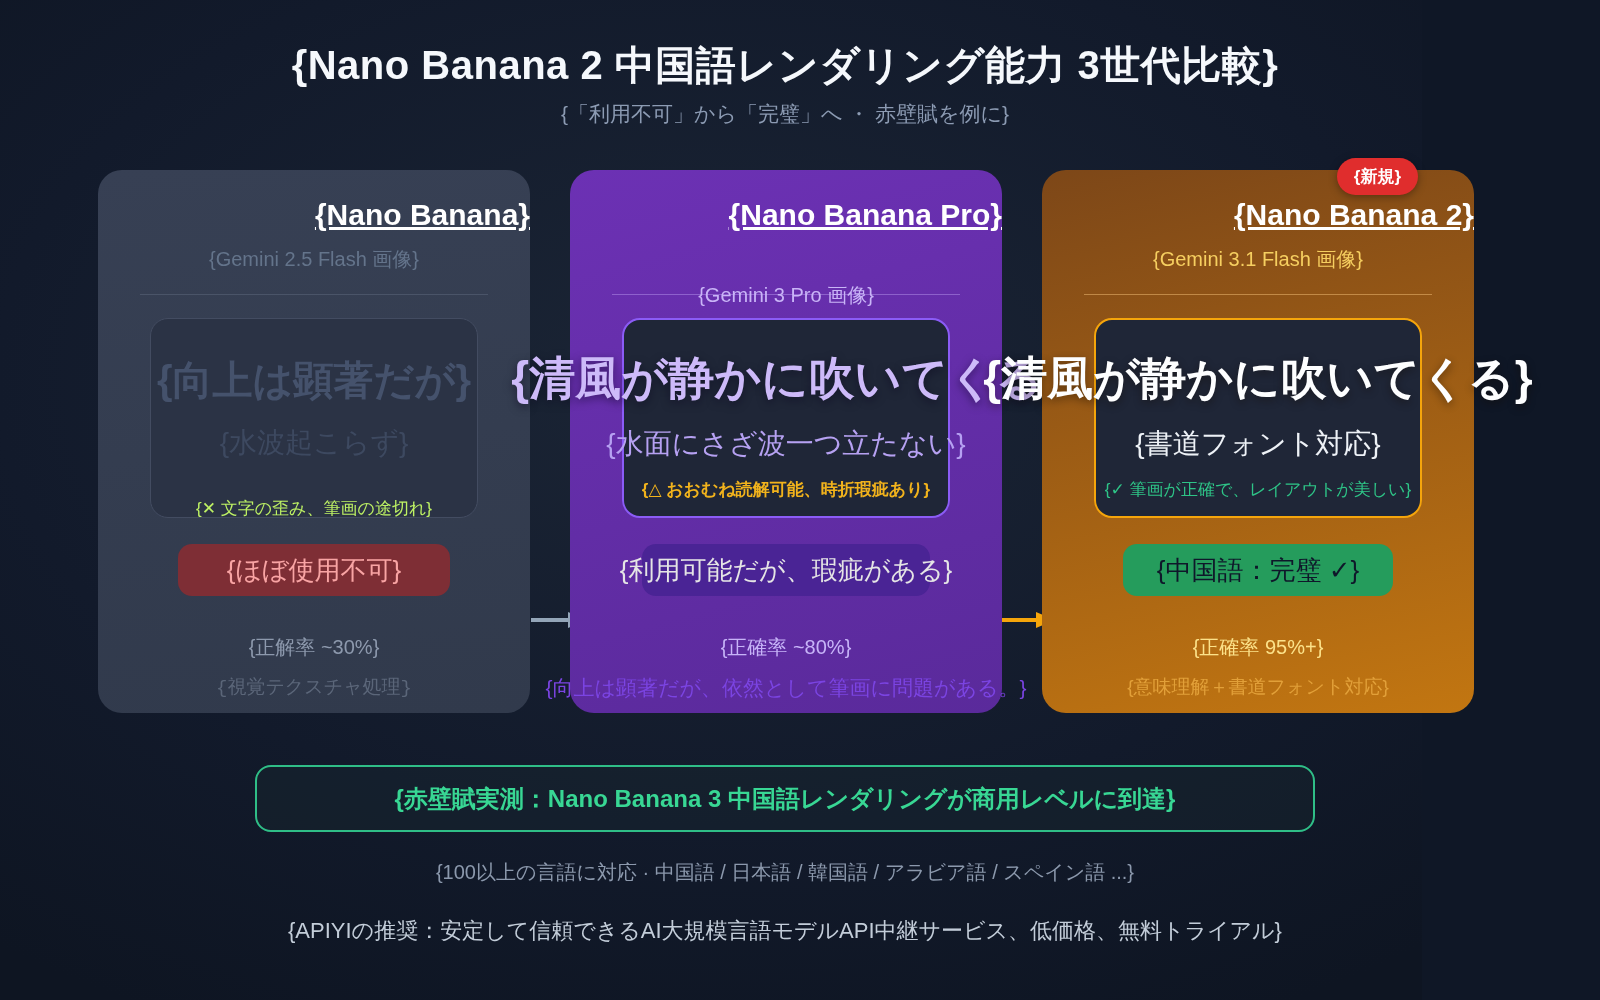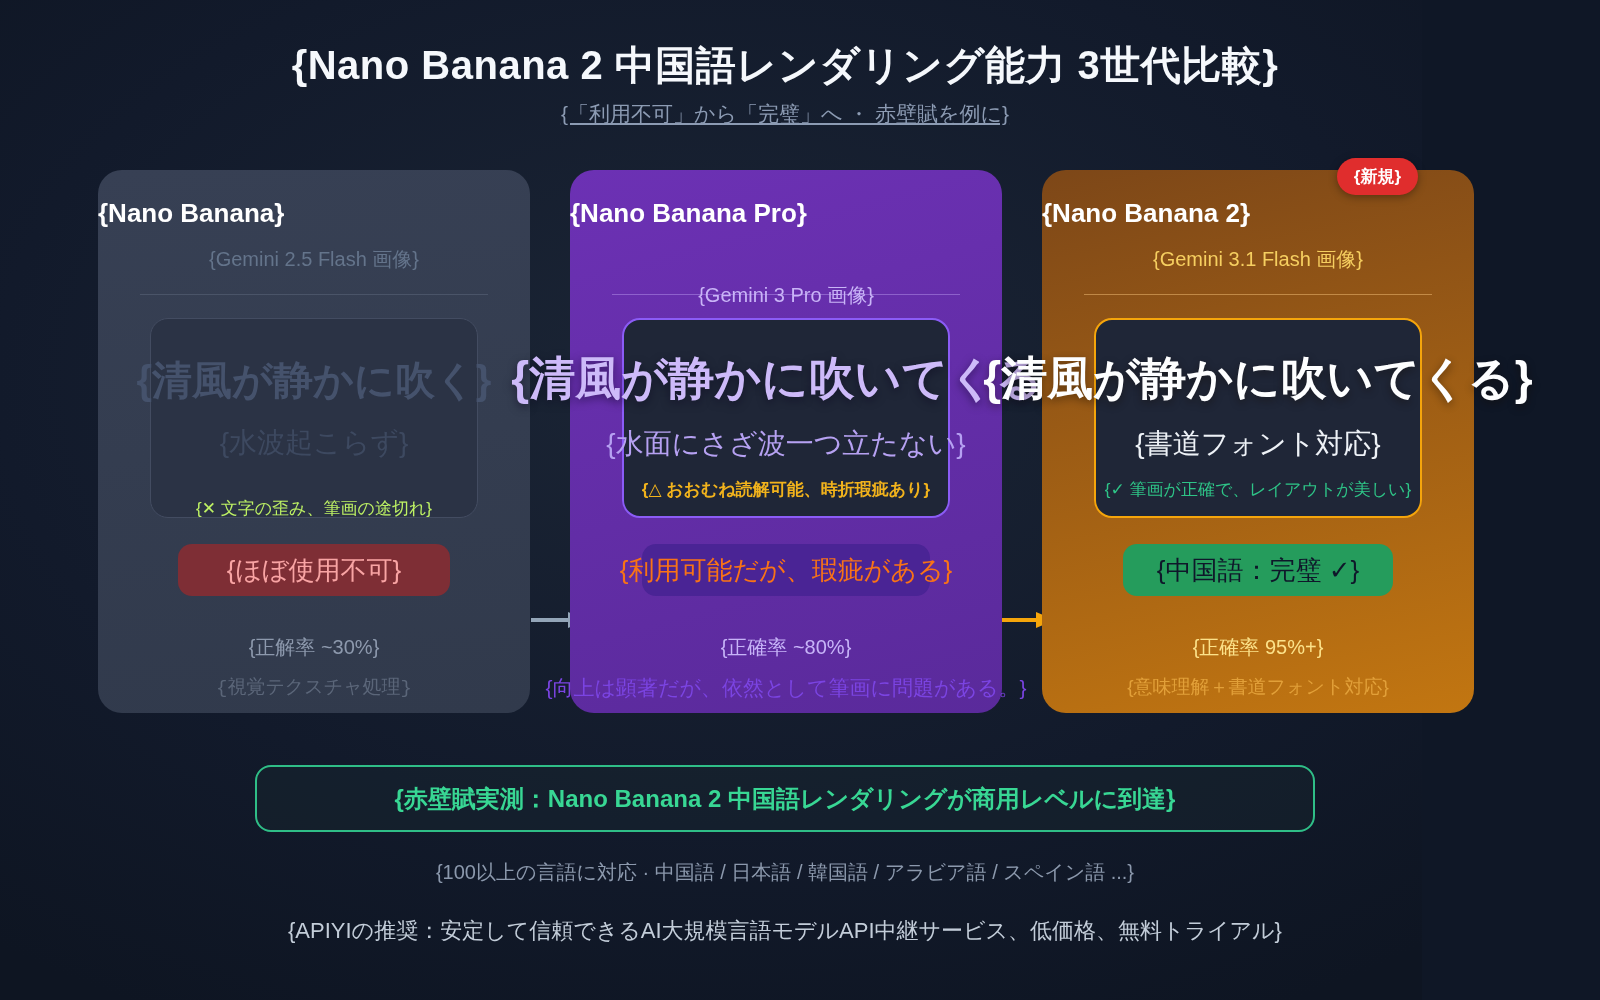--- a/index.html
+++ b/index.html
@@ -15,41 +15,41 @@
   }
   .content{ position:absolute; left:0; top:0; width:1570px; height:1000px; }
 
   .page-title{
     position:absolute; top:38px; left:0; width:100%;
     text-align:center; font-size:40px; font-weight:bold; color:#f5f8fc;
     letter-spacing:.5px;
   }
   .page-subtitle{
     position:absolute; top:100px; left:0; width:100%;
-    text-align:center; font-size:21px; color:#8c9bb3;text-decoration:underline;
+    text-align:center; font-size:21px; color:#8c9bb3;
   }
 
   .cards-row{ position:absolute; left:98px; top:170px; width:1376px; height:543px; }
 
   .arrow{ position:absolute; top:441px; }
   .arrow-1{ left:432px; }
   .arrow-2{ left:900px; }
 
   .card{
     position:relative; float:left; width:432px; height:543px;
     border-radius:24px;
   }
   .card + .card{ margin-left:40px; }
   .card-gray{ background:linear-gradient(175deg,#374054 0%,#313a4c 100%); }
   .card-purple{ background:linear-gradient(165deg,#6c31b4 0%,#5a2a9b 100%); }
   .card-orange{ background:linear-gradient(168deg,#7d4718 0%,#c27611 100%); }
 
   .card-name{
     position:absolute; top:28px; left:0; width:100%;
-    text-align:left; font-size:26px; font-weight:bold; color:#ffffff;
+    text-align:right; font-size:30px; font-weight:bold; color:#ffffff;text-decoration:underline;
   }
   .card-model{ position:absolute; top:76px; left:0; width:100%; text-align:center; font-size:20px; }
   .card-gray  .card-model{ color:#64748b; }
   .card-purple .card-model{ color:#c9b5f7;margin-top:36px; }
   .card-orange .card-model{ color:#f6cf60; }
 
   .card-divider{ position:absolute; top:124px; left:42px; width:348px; height:1px; border:none; }
   .card-gray  .card-divider{ background:#4a5468; }
   .card-purple .card-divider{ background:rgba(205,180,255,.38); }
   .card-orange .card-divider{ background:rgba(255,205,130,.45); }
@@ -83,21 +83,21 @@
 
   .verdict{
     position:absolute; top:374px; left:50%; transform:translateX(-50%);
     height:52px; border-radius:14px;
     display:flex; align-items:center; justify-content:center;
   }
   .verdict span{ white-space:nowrap; font-size:26px; font-weight:normal; }
   .card-gray  .verdict{ width:272px; background:#7e2e35; }
   .card-gray  .verdict span{ color:#f9a4a4; }
   .card-purple .verdict{ width:288px; background:#4a2495; }
-  .card-purple .verdict span{ color:#f97316; }
+  .card-purple .verdict span{ color:#e5e5e5; }
   .card-orange .verdict{ width:270px; background:#259c5c; }
   .card-orange .verdict span{ color:#0f172a; }
 
   .stat1{
     position:absolute; top:464px; left:50%; transform:translateX(-50%);
     white-space:nowrap; font-size:20px;
   }
   .card-gray  .stat1{ color:#8d99ad; }
   .card-purple .stat1{ color:#c7b4f8; }
   .card-orange .stat1{ color:#fce28a; }
@@ -154,21 +154,21 @@
       <svg class="arrow arrow-2" width="58" height="18" viewBox="0 0 58 18">
         <line x1="1" y1="9" x2="39" y2="9" stroke="#f5a50b" stroke-width="4"></line>
         <polygon points="38,1 57,9 38,17" fill="#f5a50b"></polygon>
       </svg>
 
       <section class="card card-gray">
         <h2 class="card-name">{Nano Banana}</h2>
         <div class="card-model">{Gemini 2.5 Flash 画像}</div>
         <hr class="card-divider">
         <div class="sample">
-          <div class="s-line1">{清風が静かに吹く}</div>
+          <div class="s-line1">{向上は顕著だが}</div>
           <div class="s-line2">{水波起こらず}</div>
           <div class="s-note">{✕ 文字の歪み、筆画の途切れ}</div>
         </div>
         <div class="verdict">
           <span>{ほぼ使用不可}</span>
         </div>
         <div class="stat1">{正解率 ~30%}</div>
         <div class="stat2">{視覚テクスチャ処理}</div>
       </section>
 
@@ -201,19 +201,19 @@
         <div class="verdict">
           <span>{中国語：完璧 ✓}</span>
         </div>
         <div class="stat1">{正確率 95%+}</div>
         <div class="stat2">{意味理解＋書道フォント対応}</div>
       </section>
 
     </div>
 
     <div class="highlight-box">
-      <span>{赤壁賦実測：Nano Banana 2 中国語レンダリングが商用レベルに到達}</span>
+      <span>{赤壁賦実測：Nano Banana 3 中国語レンダリングが商用レベルに到達}</span>
     </div>
     <p class="langs-line">{100以上の言語に対応 · 中国語 / 日本語 / 韓国語 / アラビア語 / スペイン語 ...}</p>
     <p class="recommend-line">{APIYIの推奨：安定して信頼できるAI大規模言語モデルAPI中継サービス、低価格、無料トライアル}</p>
 
   </div>
 </div>
 
 </body></html>

